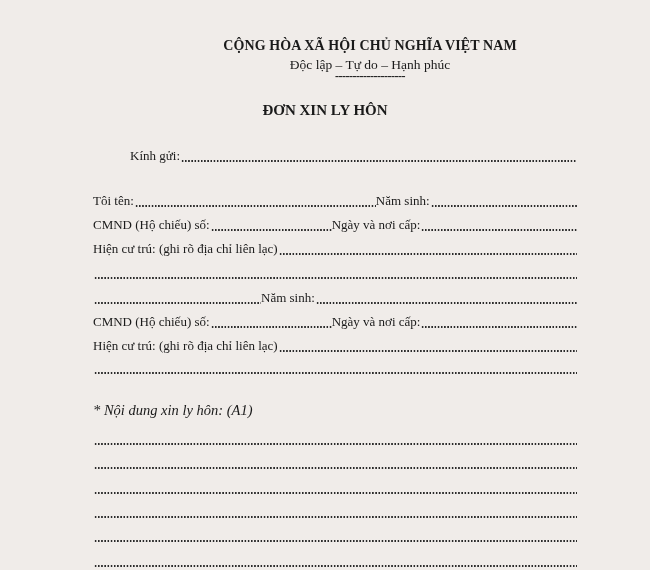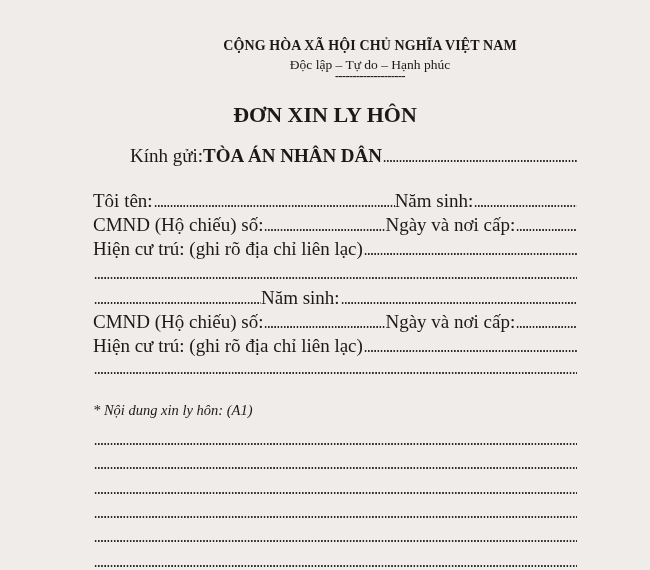--- a/index.html
+++ b/index.html
@@ -8,22 +8,22 @@
     background:#f0ece9;
     font-family:"Liberation Serif", "DejaVu Serif", serif;
     color:#1a1a1a;
     position:relative;
   }
   .abs { position:absolute; white-space:nowrap; }
   .center { left:0; width:740px; text-align:center; }
   .nation { top:38px; font-weight:bold; font-size:14px; letter-spacing:0.1px; }
   .motto { top:57px; font-size:13.5px; }
   .divider { top:69px; font-size:12px; letter-spacing:-0.5px; font-weight:bold; }
-  .title { left:0; width:650px; text-align:center; top:102px; font-weight:bold; font-size:22px; }
-  .line { position:absolute; left:93px; width:484px; height:20px; display:flex; align-items:flex-end; font-size:19px; line-height:18px; }
+  .title { left:0; width:650px; text-align:center; top:102px; font-weight:bold; font-size:15px; }
+  .line { position:absolute; left:93px; width:484px; height:20px; display:flex; align-items:flex-end; font-size:13px; line-height:18px; }
   .line .lbl { white-space:nowrap; flex:0 0 auto; }
   .line .dots {
     flex:1 1 auto; height:18px; position:relative; overflow:hidden;
   }
   .line .dots::after {
     content:""; position:absolute; left:1px; right:0; bottom:3px; height:2px;
     background-image:radial-gradient(circle, #2a2a2a 0.75px, transparent 0.9px);
     background-size:3.2px 2px; background-repeat:repeat-x;
   }
   .recipient { left:130px; width:447px; top:145px; }
@@ -36,21 +36,20 @@
 <div>
 
   <div class="abs center nation">CỘNG HÒA XÃ HỘI CHỦ NGHĨA VIỆT NAM</div>
   <div class="abs center motto">Độc lập – Tự do – Hạnh phúc</div>
   <div class="abs center divider">--------------------</div>
 
   <div class="abs title">ĐƠN XIN LY HÔN</div>
 
   <div class="line recipient">
     <span class="lbl">Kính gửi: </span>
-    <span class="lbl court">TÒA ÁN NHÂN DÂN</span>
     <span class="dots"></span>
   </div>
 
   <div class="line" style="top:190px;">
     <span class="lbl">Tôi tên:</span>
     <span class="dots" style="flex:0 0 242px;"></span>
     <span class="lbl">Năm sinh:</span>
     <span class="dots"></span>
   </div>
   <div class="line" style="top:214px;">

